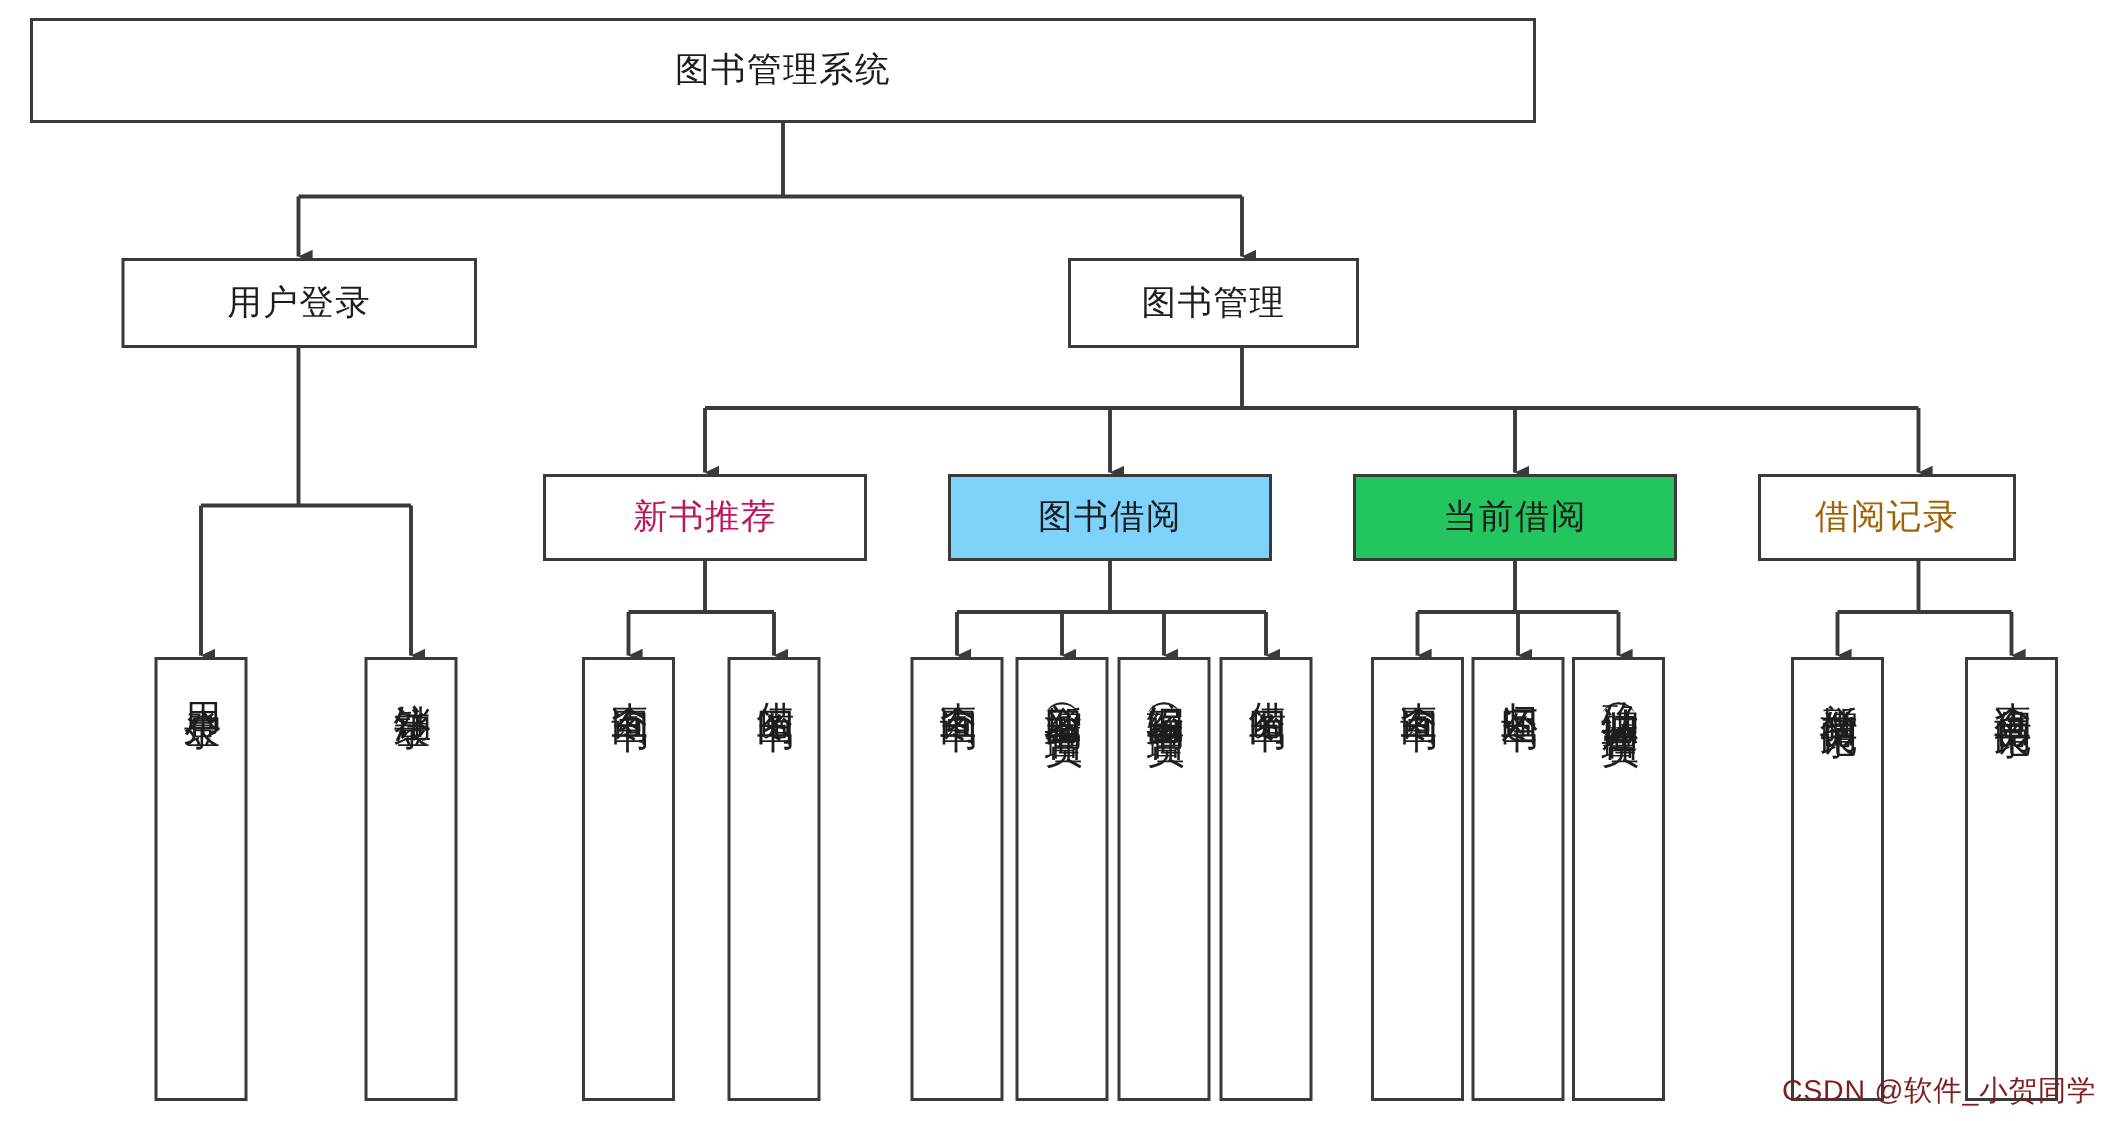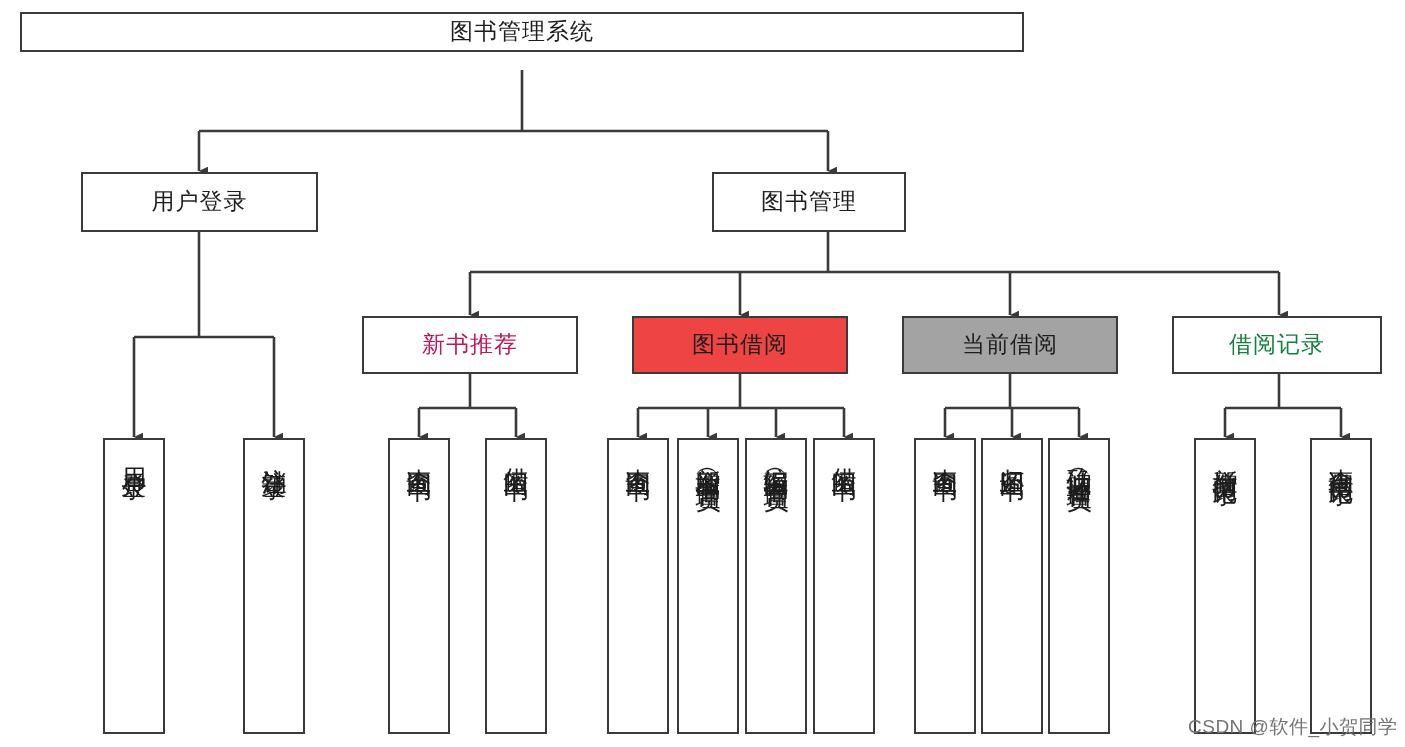--- a/index.html
+++ b/index.html
@@ -52,21 +52,21 @@
     writing-mode: vertical-rl;
     text-orientation: upright;
     font-size: 25px;
     letter-spacing: 3px;
     line-height: 1;
     white-space: nowrap;
   }
   .watermark {
     position: absolute;
     font-size: 19px;
-    color: #737373;
+    color: #7f1d1d;
     letter-spacing: 0.5px;
     white-space: nowrap;
     user-select: none;
   }
 </style>
 </head>
 <body>
 
 <div id="canvas">
   <svg class="edges" viewBox="0 0 1405 747" xmlns="http://www.w3.org/2000/svg">
@@ -106,39 +106,39 @@
         <line x1="1012" y1="408" x2="1012" y2="437" stroke="#3a3a3a" stroke-width="2.6" marker-end="url(#arrowhead)"></line>
         <line x1="1079" y1="408" x2="1079" y2="437" stroke="#3a3a3a" stroke-width="2.6" marker-end="url(#arrowhead)"></line>
         <line x1="1279" y1="374" x2="1279" y2="408" stroke="#3a3a3a" stroke-width="2.6"></line>
         <line x1="1225" y1="408" x2="1341" y2="408" stroke="#3a3a3a" stroke-width="2.6"></line>
         <line x1="1225" y1="408" x2="1225" y2="437" stroke="#3a3a3a" stroke-width="2.6" marker-end="url(#arrowhead)"></line>
         <line x1="1341" y1="408" x2="1341" y2="437" stroke="#3a3a3a" stroke-width="2.6" marker-end="url(#arrowhead)"></line>
       </g>
   </svg>
 
   <div id="node-layer">
-      <div class="node horizontal" style="left: 20px; top: 12px; width: 1004px; height: 40px; border-color: rgb(58, 58, 58); background: rgb(255, 255, 255); color: rgb(29, 29, 29);">
+      <div class="node horizontal" style="left: 20px; top: 12px; width: 1004px; height: 70px; border-color: rgb(58, 58, 58); background: rgb(255, 255, 255); color: rgb(29, 29, 29);">
         <div class="label">图书管理系统</div>
       </div>
       <div class="node horizontal" style="left: 81px; top: 172px; width: 237px; height: 60px; border-color: rgb(58, 58, 58); background: rgb(255, 255, 255); color: rgb(29, 29, 29);">
         <div class="label">用户登录</div>
       </div>
       <div class="node horizontal" style="left: 712px; top: 172px; width: 194px; height: 60px; border-color: rgb(58, 58, 58); background: rgb(255, 255, 255); color: rgb(29, 29, 29);">
         <div class="label">图书管理</div>
       </div>
       <div class="node horizontal" style="left: 362px; top: 316px; width: 216px; height: 58px; border-color: rgb(58, 58, 58); background: rgb(255, 255, 255); color: #be185d;">
         <div class="label">新书推荐</div>
       </div>
-      <div class="node horizontal" style="left: 632px; top: 316px; width: 216px; height: 58px; border-color: rgb(58, 58, 58); background: #ef4444; color: rgb(29, 29, 29);">
+      <div class="node horizontal" style="left: 632px; top: 316px; width: 216px; height: 58px; border-color: rgb(58, 58, 58); background: #7dd3fc; color: rgb(29, 29, 29);">
         <div class="label">图书借阅</div>
       </div>
-      <div class="node horizontal" style="left: 902px; top: 316px; width: 216px; height: 58px; border-color: rgb(58, 58, 58); background: #a3a3a3; color: rgb(29, 29, 29);">
+      <div class="node horizontal" style="left: 902px; top: 316px; width: 216px; height: 58px; border-color: rgb(58, 58, 58); background: #22c55e; color: rgb(29, 29, 29);">
         <div class="label">当前借阅</div>
       </div>
-      <div class="node horizontal" style="left: 1172px; top: 316px; width: 210px; height: 58px; border-color: rgb(58, 58, 58); background: rgb(255, 255, 255); color: #15803d;">
+      <div class="node horizontal" style="left: 1172px; top: 316px; width: 172px; height: 58px; border-color: rgb(58, 58, 58); background: rgb(255, 255, 255); color: #a16207;">
         <div class="label">借阅记录</div>
       </div>
       <div class="node vertical" style="left: 103px; top: 438px; width: 62px; height: 296px; border-color: rgb(58, 58, 58); background: rgb(255, 255, 255); color: rgb(29, 29, 29);">
         <div class="label">用户登录</div>
       </div>
       <div class="node vertical" style="left: 243px; top: 438px; width: 62px; height: 296px; border-color: rgb(58, 58, 58); background: rgb(255, 255, 255); color: rgb(29, 29, 29);">
         <div class="label">注销登录</div>
       </div>
       <div class="node vertical" style="left: 388px; top: 438px; width: 62px; height: 296px; border-color: rgb(58, 58, 58); background: rgb(255, 255, 255); color: rgb(29, 29, 29);">
         <div class="label">查询图书</div>

